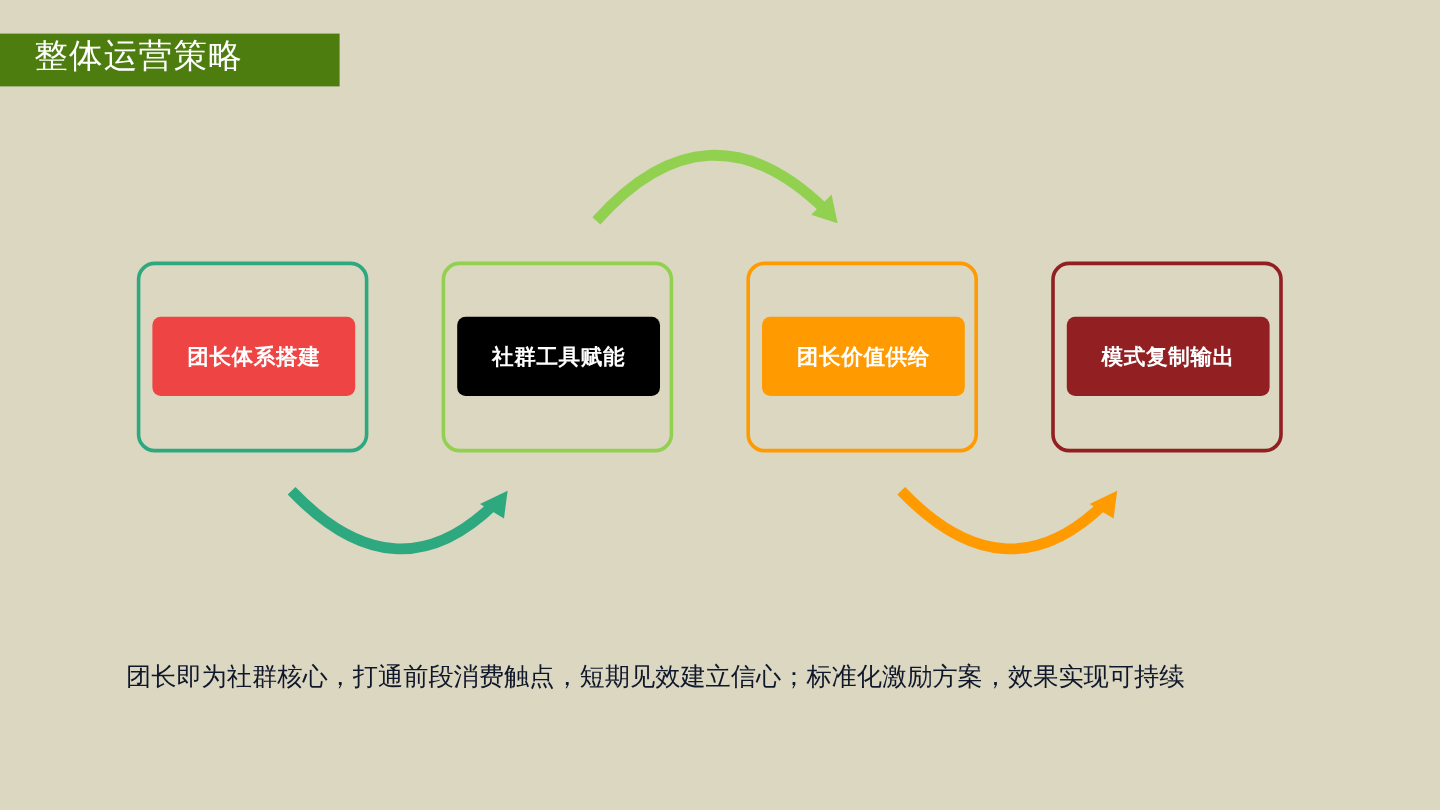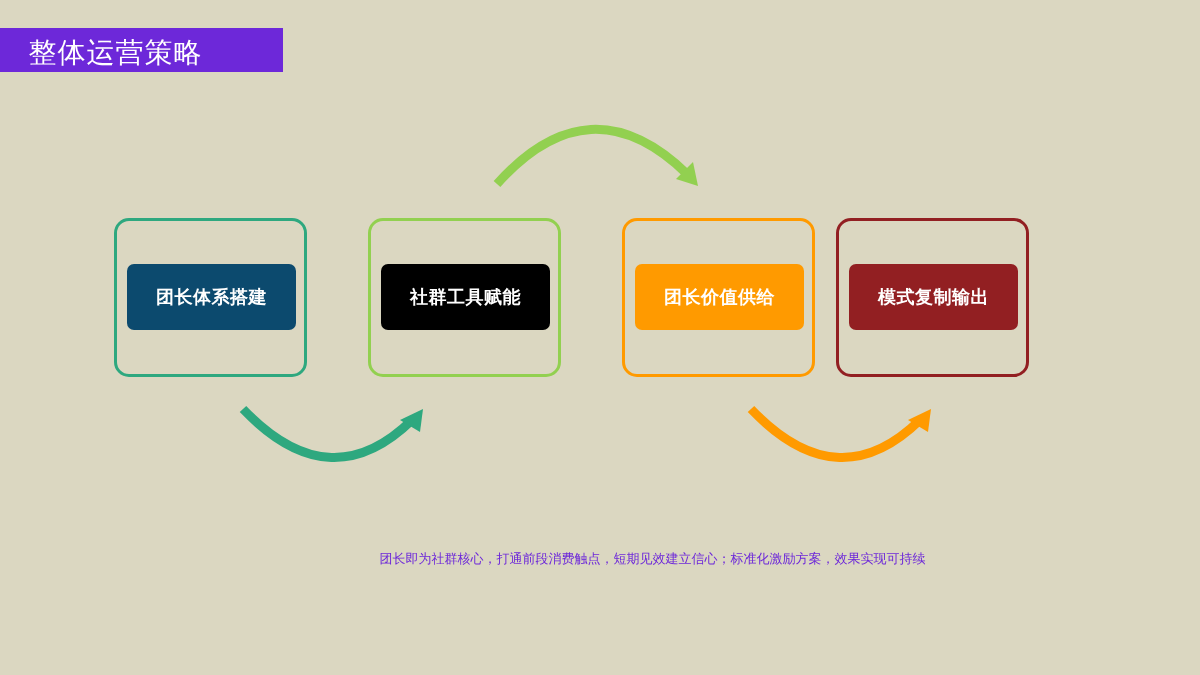--- a/index.html
+++ b/index.html
@@ -3,69 +3,69 @@
 <meta charset="utf-8">
 <style>
   html, body { margin: 0; padding: 0; }
   body {
     width: 1200px; height: 675px; position: relative; overflow: hidden;
     background: #dbd7c1;
     font-family: "DejaVu Sans", "Liberation Sans", sans-serif;
   }
   .title-banner {
     position: absolute; left: 0; top: 28px; width: 283px; height: 44px;
-    background: #6d28d9;
-    display: flex; align-items: flex-end; justify-content: center;
+    background: #4d7c0f;
+    display: flex; align-items: flex-start; justify-content: center;
     color: #ffffff; font-size: 28px; letter-spacing: 1px;
     box-sizing: border-box; padding-right: 52px;
   }
   .title-banner span { display: inline-block; }
   .step-box {
     position: absolute; top: 218px; width: 193px; height: 159px;
     box-sizing: border-box; border: 3px solid #000; border-radius: 15px;
   }
   .step-pill {
     position: absolute; left: 10px; top: 43px; width: 169px; height: 66px;
     border-radius: 7px;
     display: flex; align-items: center; justify-content: center;
     color: #ffffff; font-weight: bold; font-size: 18px; letter-spacing: 0.5px;
   }
   svg.arrows { position: absolute; left: 0; top: 0; pointer-events: none; }
   .caption {
     position: absolute; left: 0; width: 1200px; top: 550px;
-    text-align: center; padding-left: 105px; box-sizing: border-box;
-    color: #6d28d9; font-size: 13px; white-space: nowrap;
+    text-align: left; padding-left: 105px; box-sizing: border-box;
+    color: #0f172a; font-size: 21px; white-space: nowrap;
   }
 </style>
 </head>
 <body>
 
 <div class="title-banner">
   <span>整体运营策略</span>
 </div>
 
 <div class="step-box" style="left:114px; border-color:#2ea87f;">
-  <div class="step-pill" style="background:#0c4a6e;">
+  <div class="step-pill" style="background:#ef4444;">
     <span>团长体系搭建</span>
   </div>
 </div>
 
 <div class="step-box" style="left:368px; border-color:#92d050;">
   <div class="step-pill" style="background:#000000;">
     <span>社群工具赋能</span>
   </div>
 </div>
 
 <div class="step-box" style="left:622px; border-color:#ff9a00;padding-left:44px;">
   <div class="step-pill" style="background:#ff9a00;">
     <span>团长价值供给</span>
   </div>
 </div>
 
-<div class="step-box" style="left:836px; border-color:#921f22;">
+<div class="step-box" style="left:876px; border-color:#921f22;">
   <div class="step-pill" style="background:#921f22;">
     <span>模式复制输出</span>
   </div>
 </div>
 
 <svg class="arrows" width="1200" height="675" viewBox="0 0 1200 675">
 
   <g>
     <path d="M 243 409 Q 330 500 412 420" fill="none" stroke="#2ea87f" stroke-width="9" stroke-linecap="butt"></path>
     <polygon points="423,409 420,432 400,420" fill="#2ea87f"></polygon>

